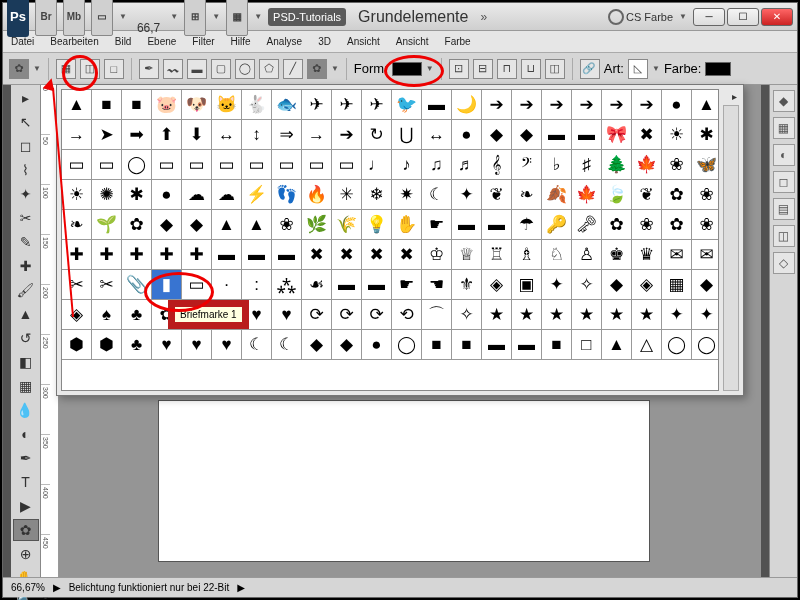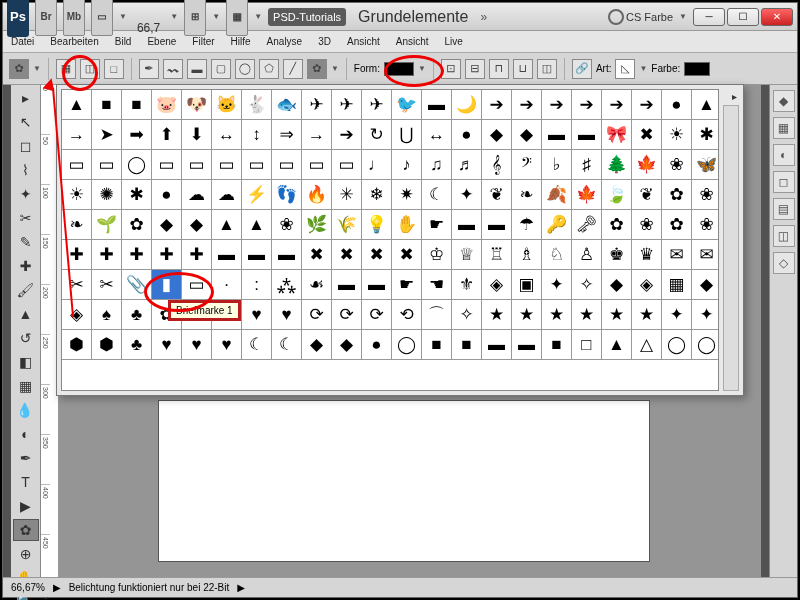--- a/index.html
+++ b/index.html
@@ -15,42 +15,42 @@
 .spacer { flex:1; }
 .cs-live { font-size:11px; color:#333; display:flex; align-items:center; gap:2px; }
 .cs-live::before { content:""; width:12px; height:12px; border:2px solid #666; border-radius:50%; display:inline-block; }
 .win-btns { display:flex; gap:2px; }
 .wbtn { width:32px; height:18px; border:1px solid #666; border-radius:3px; background:linear-gradient(#f5f5f5,#ddd); font-size:10px; display:flex; align-items:center; justify-content:center; }
 .wbtn.close { background:linear-gradient(#f66,#c22); color:#fff; }
 .menubar { height:22px; background:#e6e6e6; display:flex; align-items:center; padding:0 8px; gap:16px; font-size:10px; color:#222; border-bottom:1px solid #aaa; }
 .optionsbar { height:32px; background:#d6d6d6; display:flex; align-items:center; padding:0 6px; gap:4px; border-bottom:1px solid #999; position:relative; }
 .opt-btn { width:20px; height:20px; border:1px solid #888; background:#e5e5e5; display:inline-flex; align-items:center; justify-content:center; font-size:11px; color:#444; }
 .opt-sep { width:1px; height:22px; background:#aaa; margin:0 3px; }
-.form-label { font-size:10px; }
+.form-label { font-size:13px; }
 .swatch { width:30px; height:14px; background:#000; border:1px solid #666; }
 .color-swatch { width:26px; height:14px; background:#000; border:1px solid #666; }
 .workspace { position:absolute; top:82px; left:0; right:0; bottom:20px; background:#959595; }
 .left-strip { position:absolute; left:0; top:0; width:8px; bottom:0; background:#525252; }
 .toolbox { position:absolute; left:8px; top:0; width:30px; bottom:0; background:#d6d6d6; border-right:1px solid #888; }
 .toolbox .tool { width:26px; height:22px; margin:2px auto; border:1px solid transparent; display:flex; align-items:center; justify-content:center; font-size:14px; color:#333; }
 .ruler-v { position:absolute; left:38px; top:0; width:18px; bottom:0; background:#fff; border-right:1px solid #999; font-size:7px; color:#555; }
 .ruler-v div { height:50px; border-bottom:1px solid #bbb; writing-mode:vertical-rl; padding:2px 1px; }
 .canvas-area { position:absolute; left:56px; top:0; right:36px; bottom:0; background:#959595; }
 .canvas { position:absolute; left:100px; top:316px; width:490px; height:160px; background:#fff; box-shadow:0 0 0 1px #555; }
 .right-strip { position:absolute; right:28px; top:0; width:8px; bottom:0; background:#525252; }
 .right-dock { position:absolute; right:0; top:0; width:28px; bottom:0; background:#d6d6d6; border-left:1px solid #888; }
 .right-dock .dock-ico { width:22px; height:22px; margin:5px auto; border:1px solid #999; background:#e5e5e5; display:flex; align-items:center; justify-content:center; font-size:12px; color:#555; }
 .statusbar { position:absolute; bottom:0; left:0; right:0; height:20px; background:#d6d6d6; border-top:1px solid #999; display:flex; align-items:center; font-size:10px; padding:0 8px; gap:8px; }
 .shape-picker { position:absolute; left:56px; top:84px; width:688px; height:312px; background:#e8e8e8; border:1px solid #777; box-shadow:3px 3px 8px rgba(0,0,0,0.3); z-index:50; }
 .shape-grid { position:absolute; left:4px; top:4px; right:24px; bottom:4px; background:#fff; border:1px solid #888; display:grid; grid-template-columns:repeat(22,30px); grid-auto-rows:30px; overflow:hidden; }
 .shape-cell { border-right:1px solid #999; border-bottom:1px solid #999; display:flex; align-items:center; justify-content:center; font-size:17px; color:#000; }
 .shape-cell.sel { background:#3874d1; color:#fff; }
 .picker-arrow { position:absolute; right:6px; top:6px; font-size:10px; color:#333; }
 .picker-scroll { position:absolute; right:4px; top:20px; bottom:4px; width:16px; background:#ddd; border:1px solid #aaa; }
-.tooltip { position:absolute; background:#ffffe1; border:3px solid #b91c1c; padding:2px 5px; font-size:10px; z-index:60;text-align:right; }
+.tooltip { position:absolute; background:#ffffe1; border:7px solid #b91c1c; padding:2px 5px; font-size:10px; z-index:60;text-align:right; }
 .anno-circle { position:absolute; border:3px solid #e00; border-radius:50%; z-index:70; pointer-events:none; }
 .anno-arrow-line { position:absolute; background:#e00; transform-origin:top left; z-index:69; pointer-events:none; }
 .anno-arrow-head { position:absolute; width:0; height:0; border-left:6px solid transparent; border-right:6px solid transparent; border-bottom:12px solid #e00; z-index:69; pointer-events:none; }
 </style>
 </head>
 <body>
 
 <div class="window">
   <div class="titlebar">
     <div class="ps-badge">Ps</div>
@@ -81,21 +81,21 @@
     <span>Datei</span>
     <span>Bearbeiten</span>
     <span>Bild</span>
     <span>Ebene</span>
     <span>Filter</span>
     <span>Hilfe</span>
     <span>Analyse</span>
     <span>3D</span>
     <span>Ansicht</span>
     <span>Ansicht</span>
-    <span>Live</span>
+    <span>Farbe</span>
   </div>
 
   <div class="optionsbar">
     <div class="opt-btn" style="background:#888">✿</div>
       <span class="dropdown-tri">▼</span>
     <div class="opt-sep"></div>
     <div class="opt-btn">▦</div>
     <div class="opt-btn">◫</div>
     <div class="opt-btn">□</div>
     <div class="opt-sep"></div>

